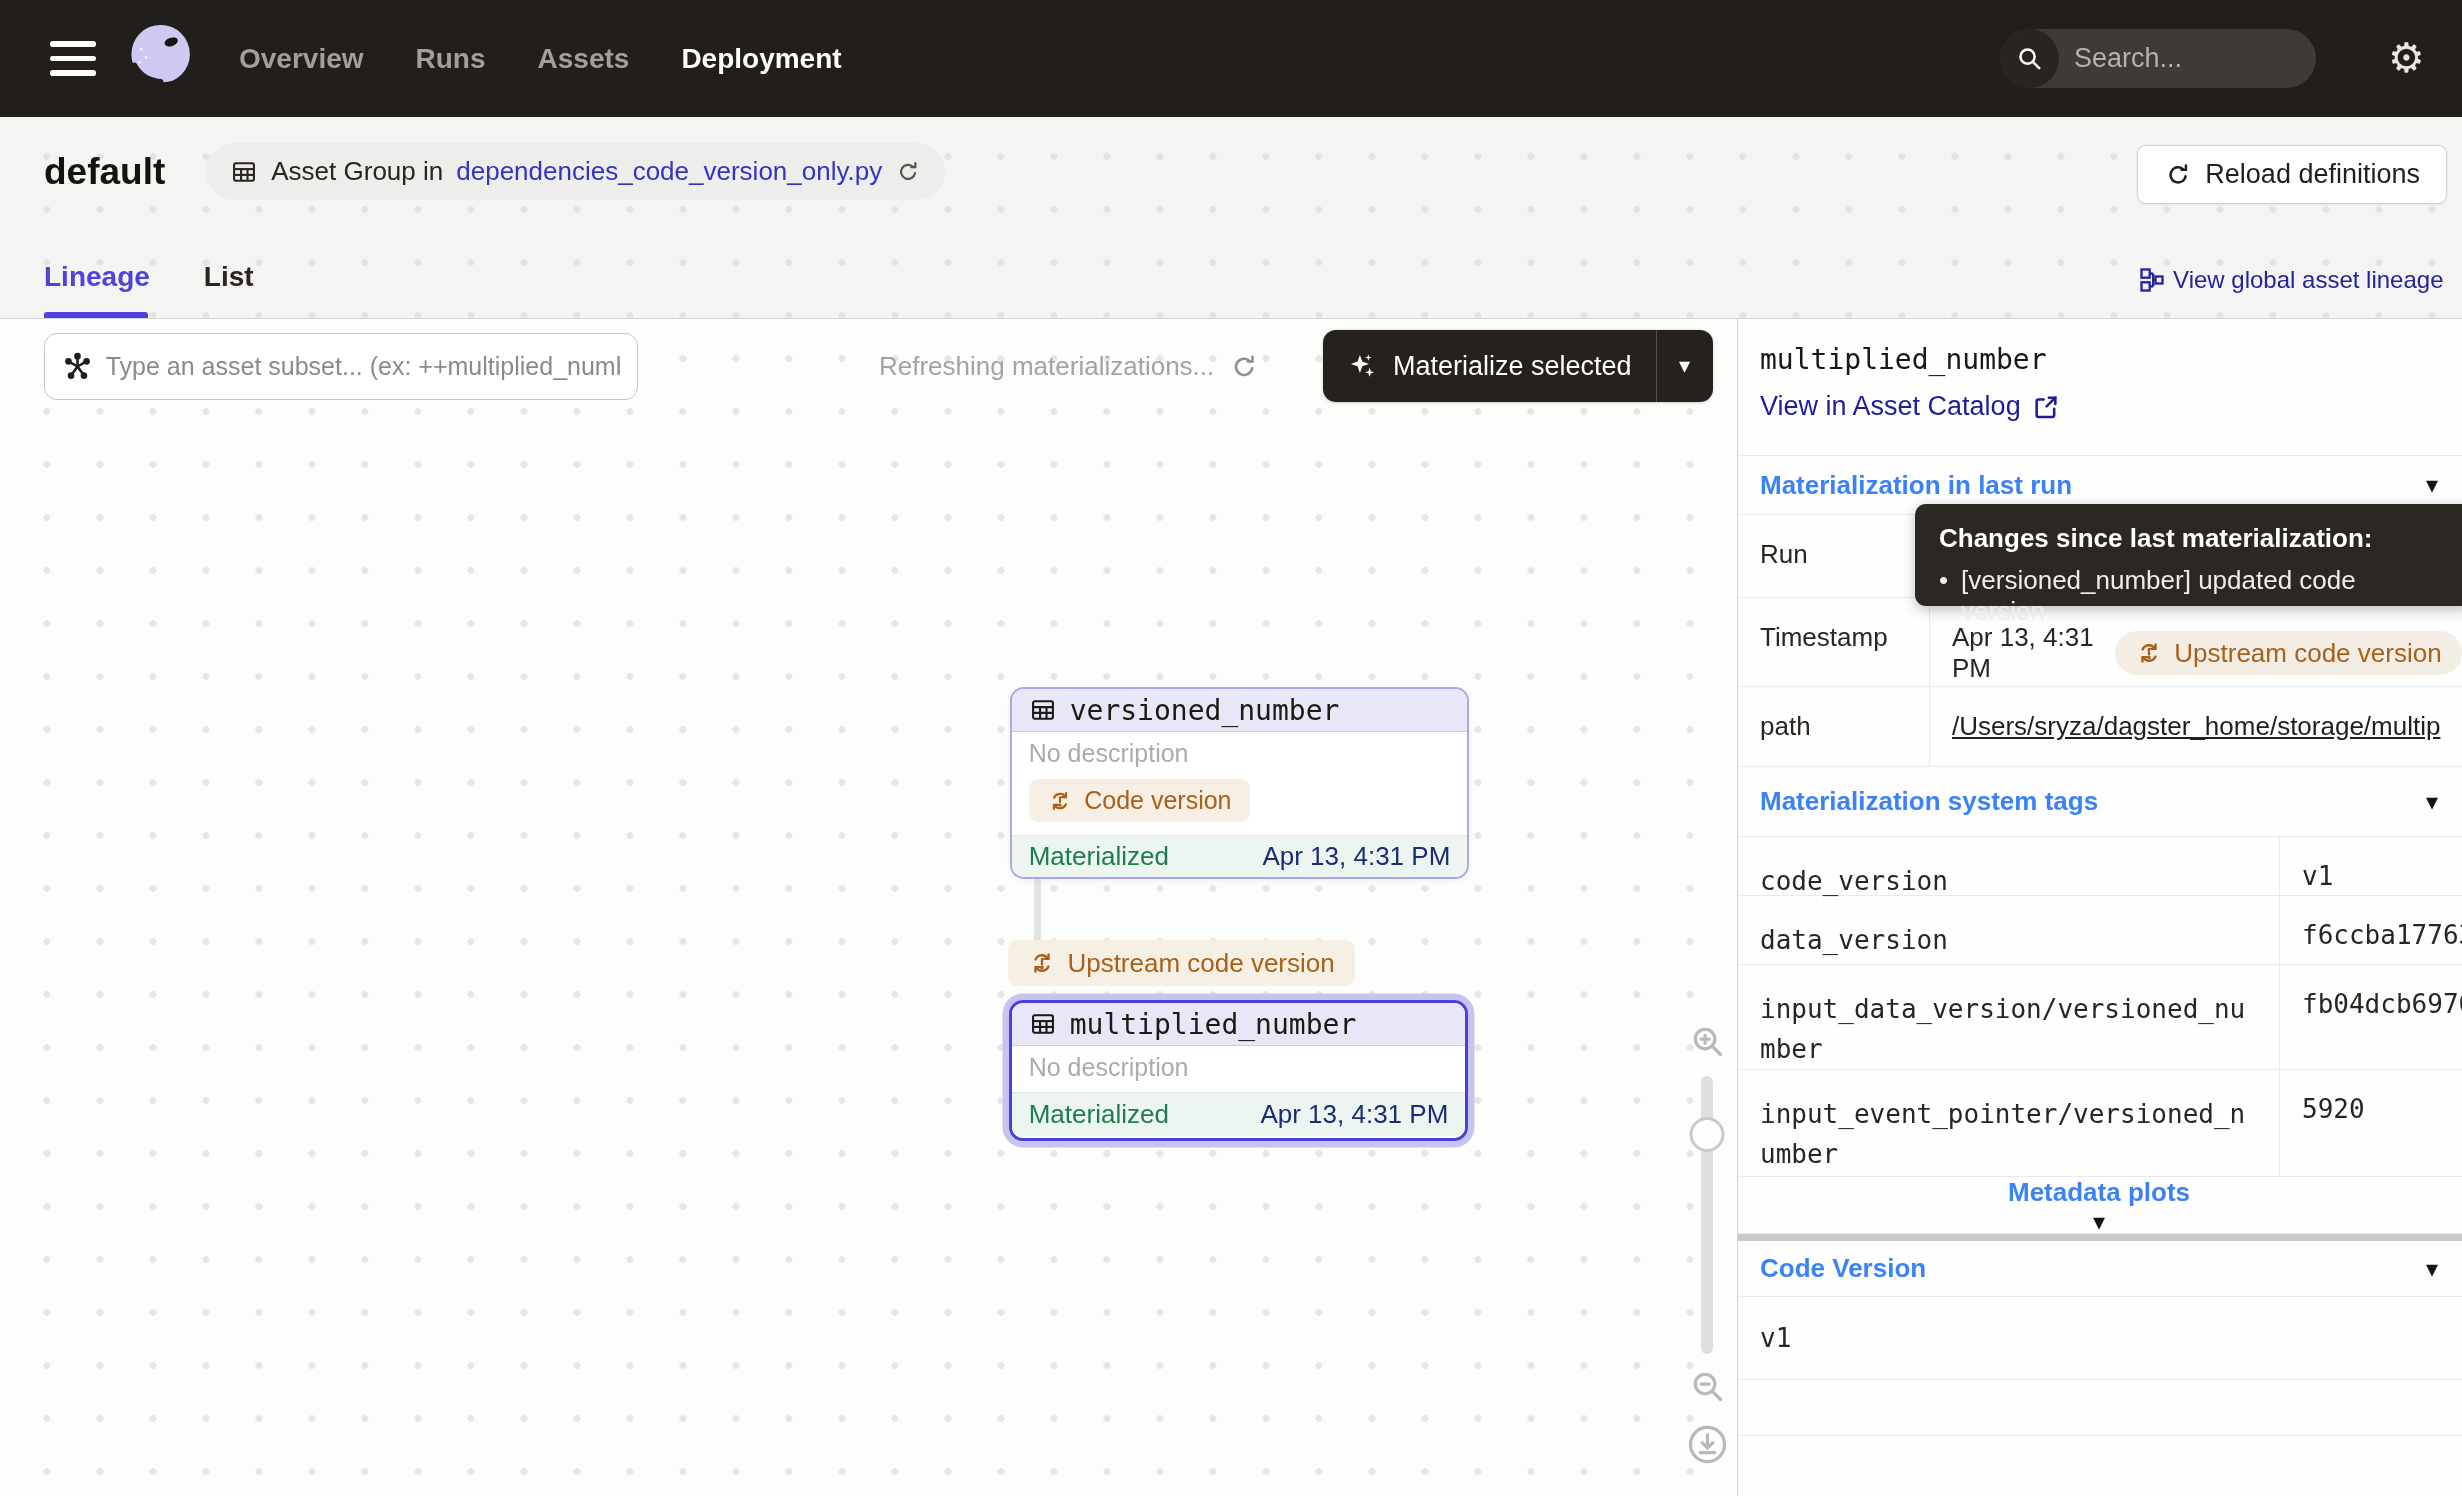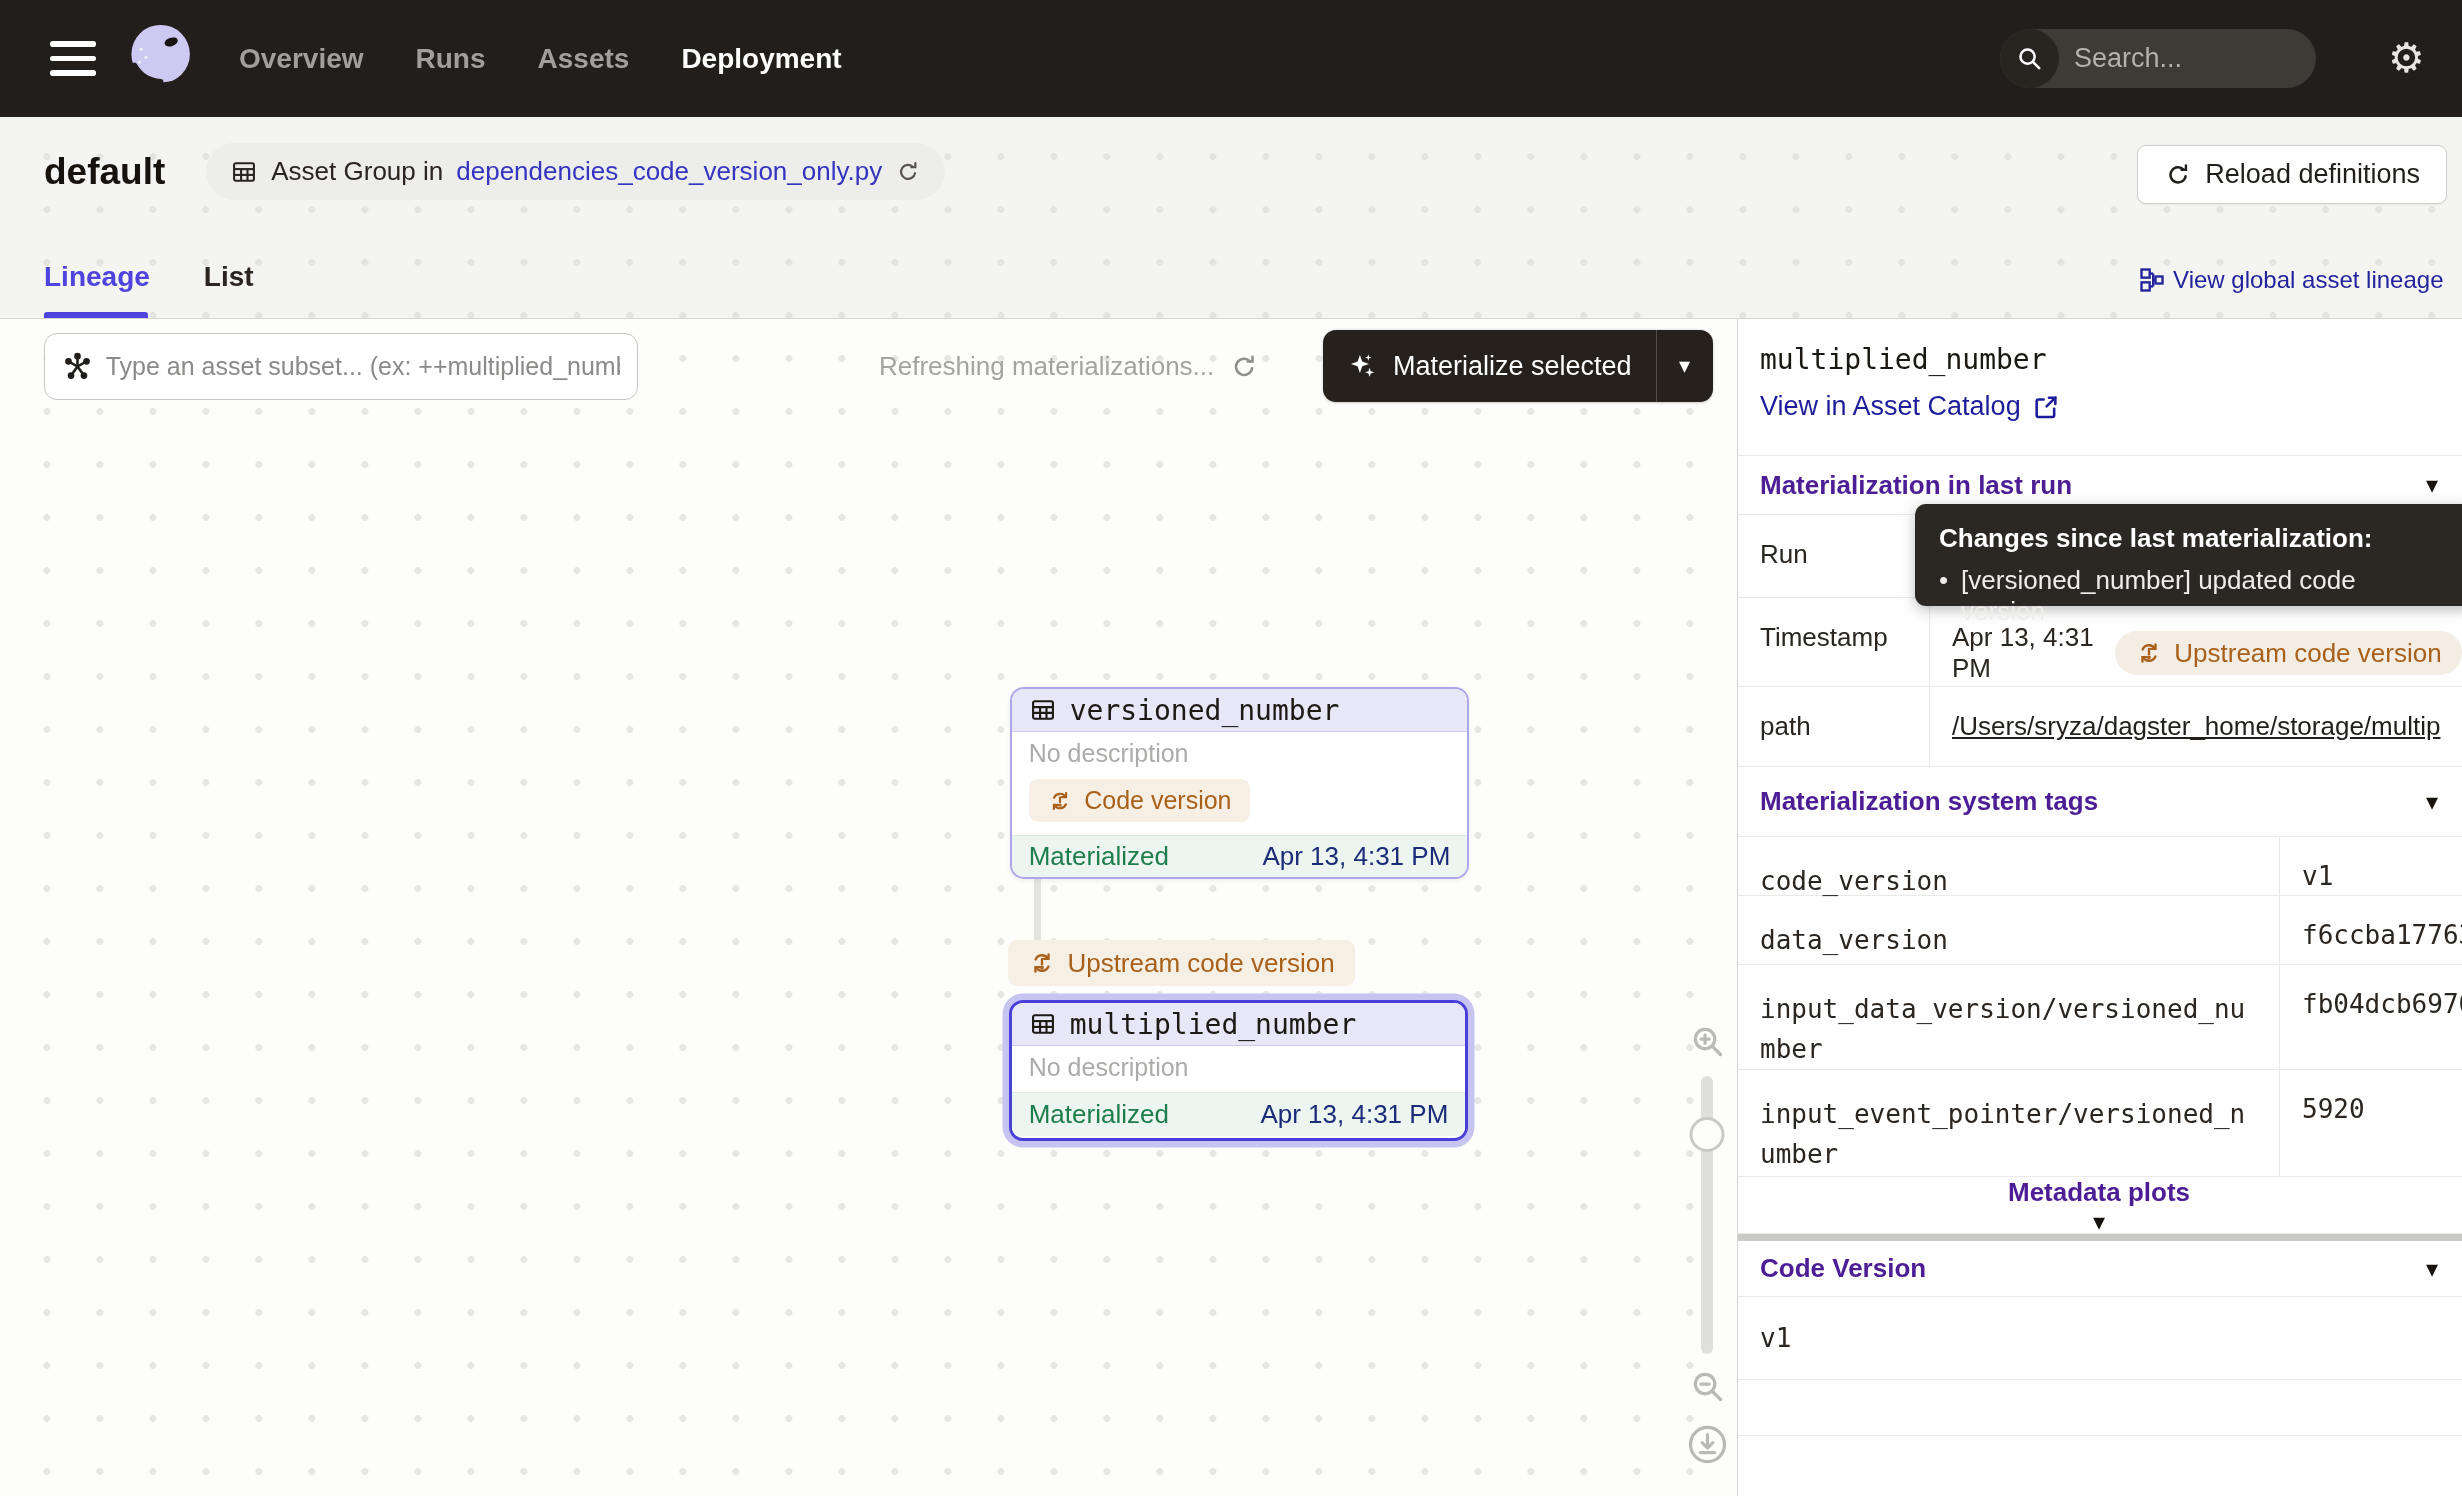--- a/index.html
+++ b/index.html
@@ -87,21 +87,21 @@
   .ztrack{position:relative; width:12px; height:278px; background:#DFDFDD; border-radius:6.5px; margin:15px 0 13px 0;}
   .zhandle{position:absolute; left:50%; transform:translateX(-50%); top:41px; width:35px; height:35px; border-radius:50%; background:#FDFDFC; border:3.7px solid #C9C9C7; cursor:grab;}
   .zdownload{margin-top:16.7px;}
 
   
   .panel{position:absolute; left:1737px; top:319px; width:725px; height:1178px; background:#FEFEFE; border-left:0.9px solid #D4D4D2; overflow:hidden;}
   .panel-head{height:137px; border-bottom:0.9px solid var(--row-border); padding:24px 22px 0 22px;}
   .panel-title{font-size:28px; color:#1B1712;}
   .panel-link{margin-top:15px; display:flex; align-items:center; gap:11px; color:var(--link); font-size:27px; cursor:pointer;}
   .sec-head{display:flex; align-items:center; justify-content:space-between; padding:0 24px 0 22px; border-bottom:0.9px solid var(--row-border); cursor:pointer;}
-  .sec-head .lbl{font-size:26px; font-weight:700; color:#4c1d95;}
+  .sec-head .lbl{font-size:26px; font-weight:700; color:#3b82f6;}
   .sec-head .chev{font-size:24px; color:#16120E;}
   .h-lastrun{height:59px;} .h-systags{height:70px;} .h-meta{height:57px;flex-direction:column;} .h-codev{height:56px;} .h-config{height:56px;}
   .trow{display:flex; border-bottom:0.9px solid var(--row-border); align-items:stretch;}
   .tcell-l{border-right:0.9px solid var(--row-border); padding:24px 22px; font-size:26px; color:#2A2520;}
   .tcell-v{padding:24px 0 24px 22px; font-size:26px; color:#2A2520; flex:1; overflow:hidden;}
   .t1 .tcell-l{width:192px; flex:0 0 auto;}
   .t2 .tcell-l{width:542px; flex:0 0 auto; word-break:break-all; line-height:1.55;}
   .row-run{height:83px;} .row-ts{height:89px;} .row-path{height:80px;}
   .row-cv{height:59px;} .row-dv{height:69px;} .row-idv{height:105px;} .row-iep{height:107px;}
   .nowrapclip{white-space:nowrap; overflow:hidden;}

